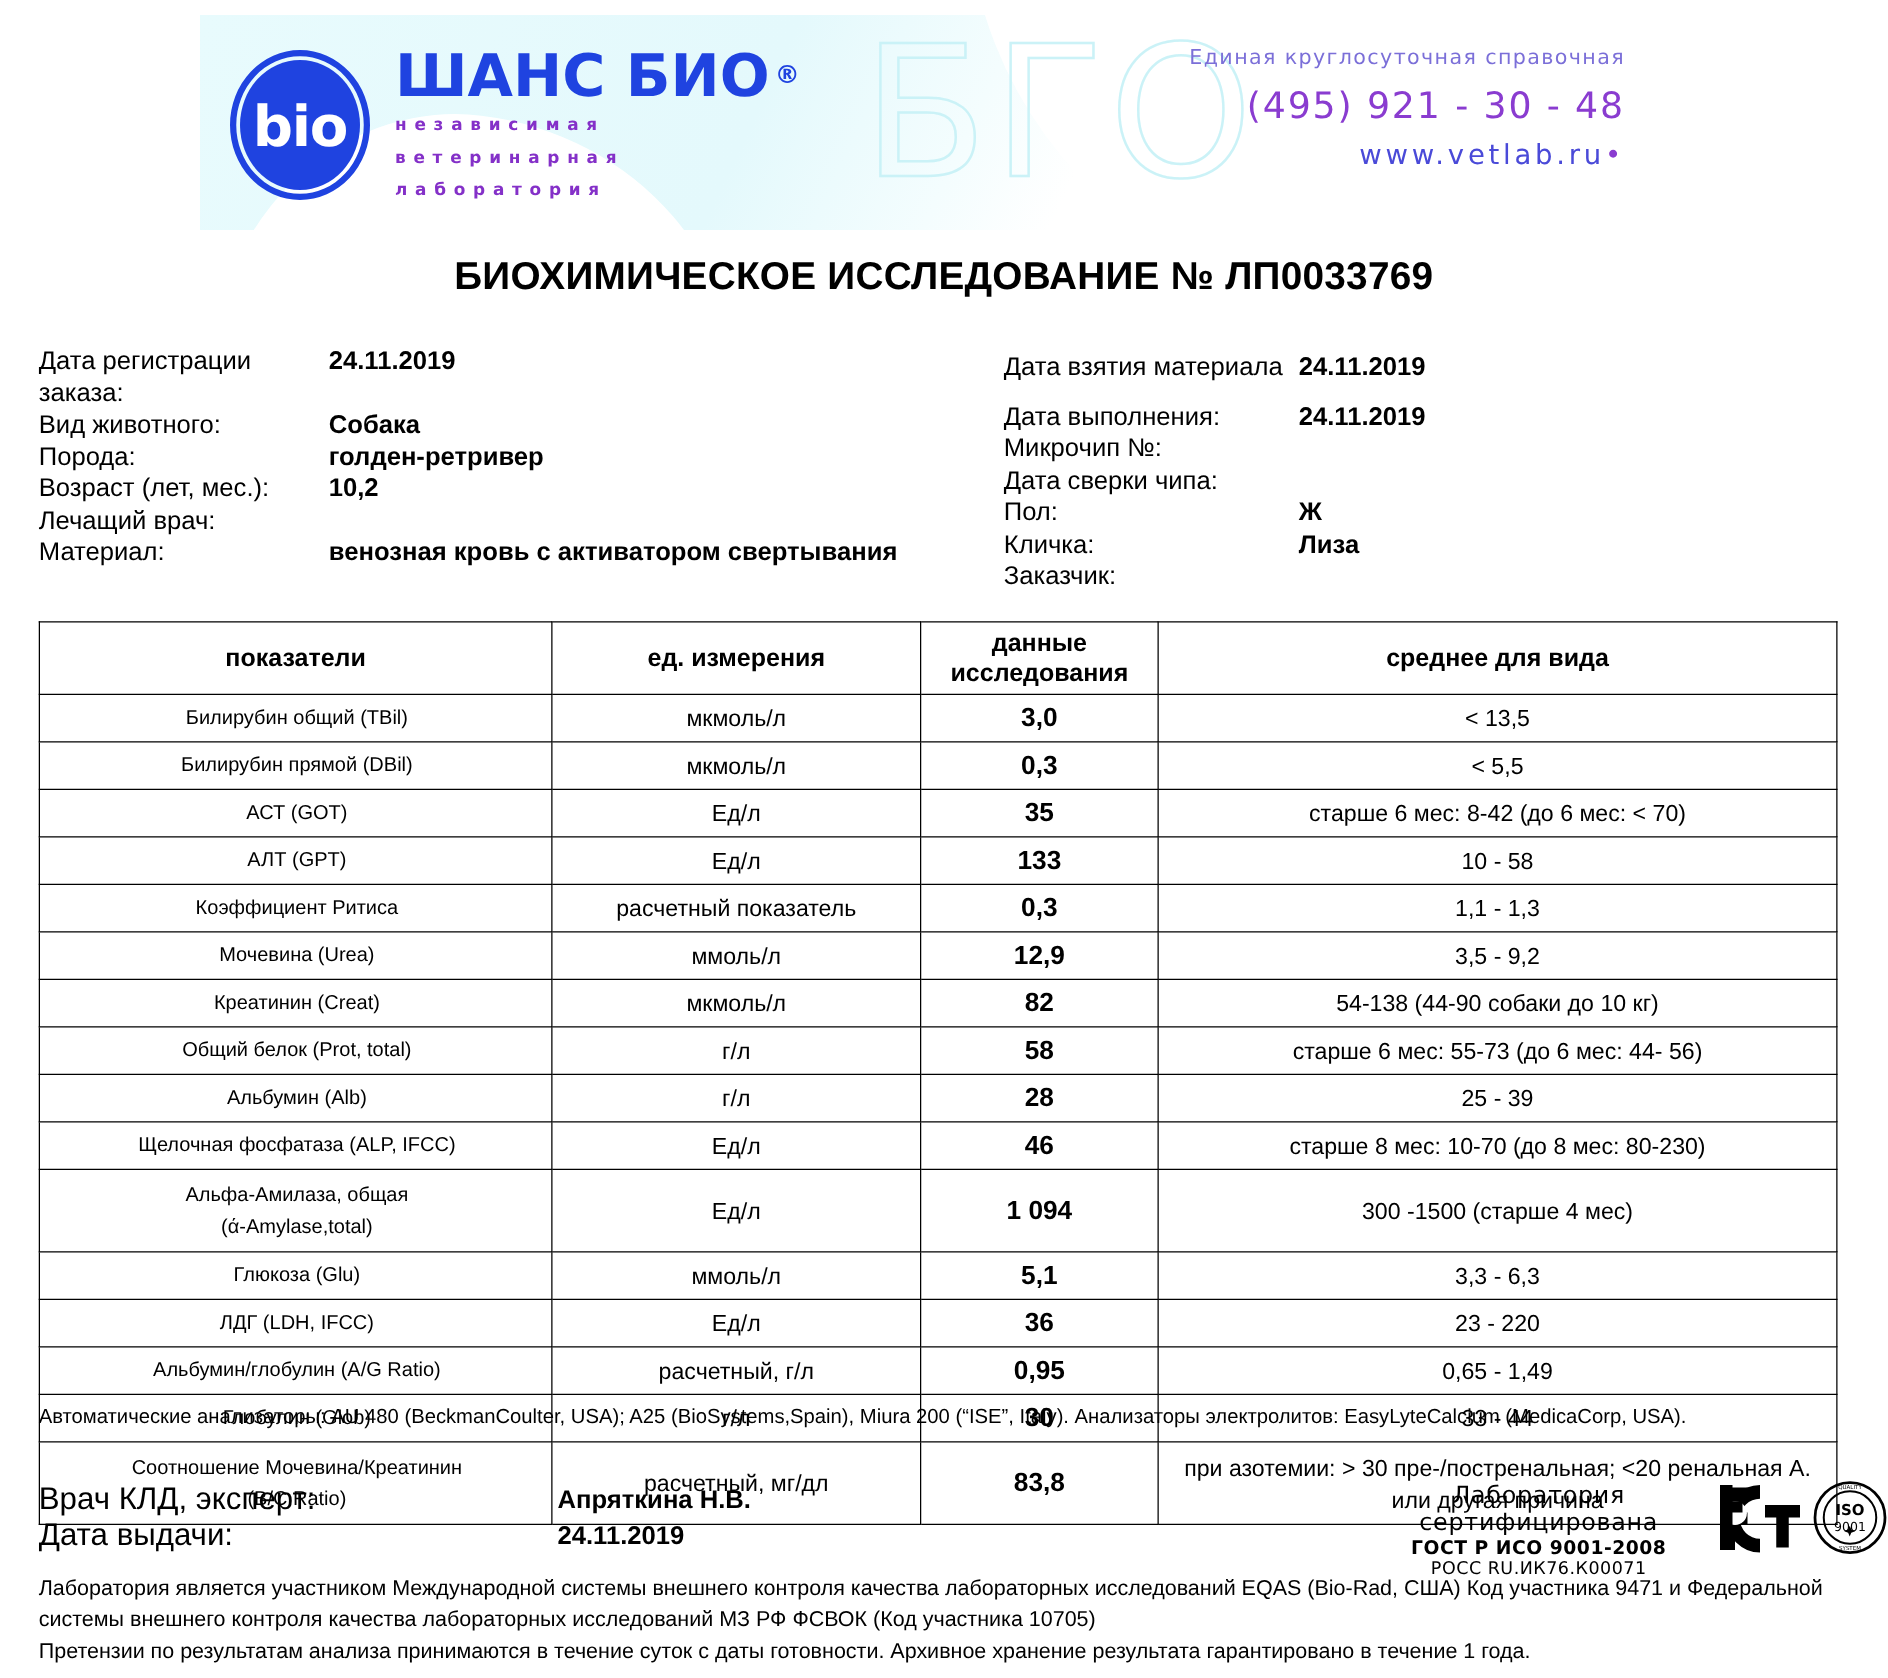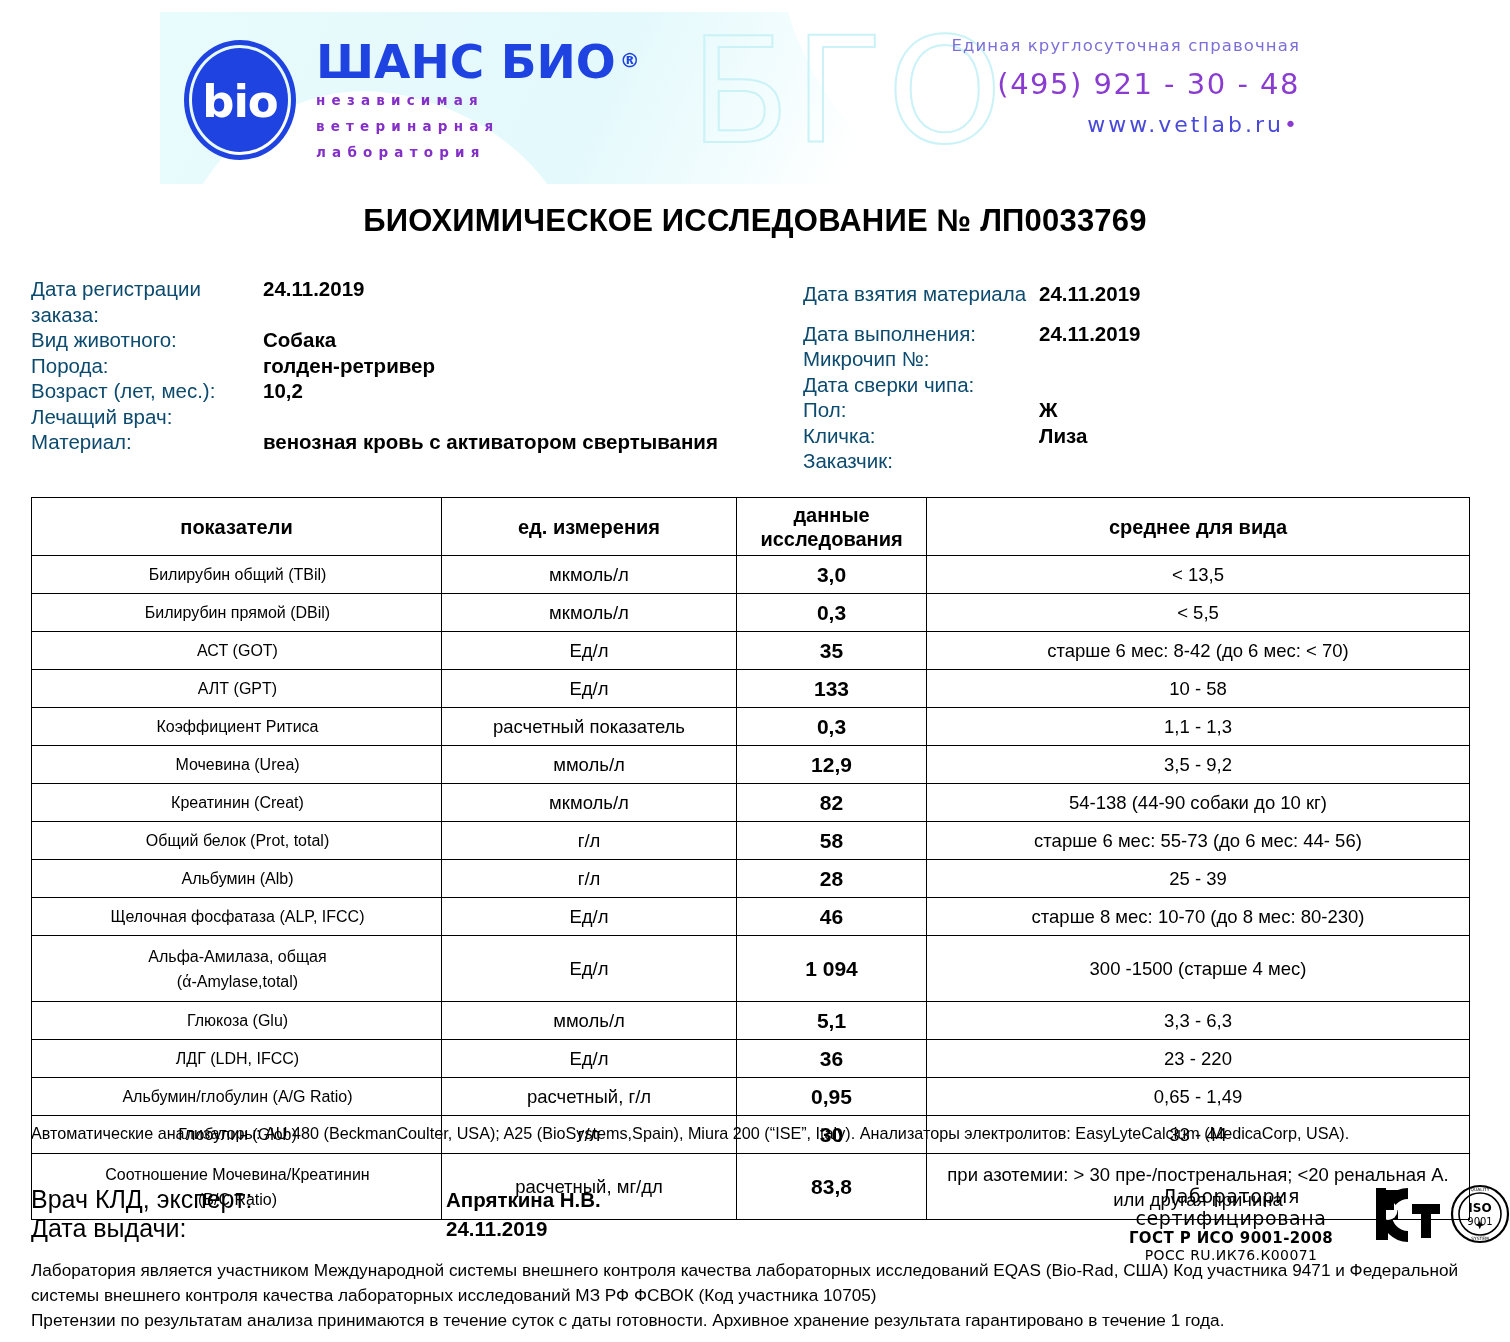--- a/index.html
+++ b/index.html
@@ -167,21 +167,21 @@
     width: 560px;
   }
   .irow {
     display: flex;
     align-items: flex-start;
     line-height: 25.5px;
   }
   .ilabel {
     font-size: 20.5px;
     font-weight: normal;
-    color: #0c4a6e;
+    color: #000000;
     flex: none;
   }
   .ivalue {
     font-size: 20.5px;
     font-weight: bold;
     color: #000;
   }
   .info-left .ilabel { width: 232px; }
   .info-left .ivalue { margin-left: 0; }
   .info-right .ilabel { width: 236px; }

